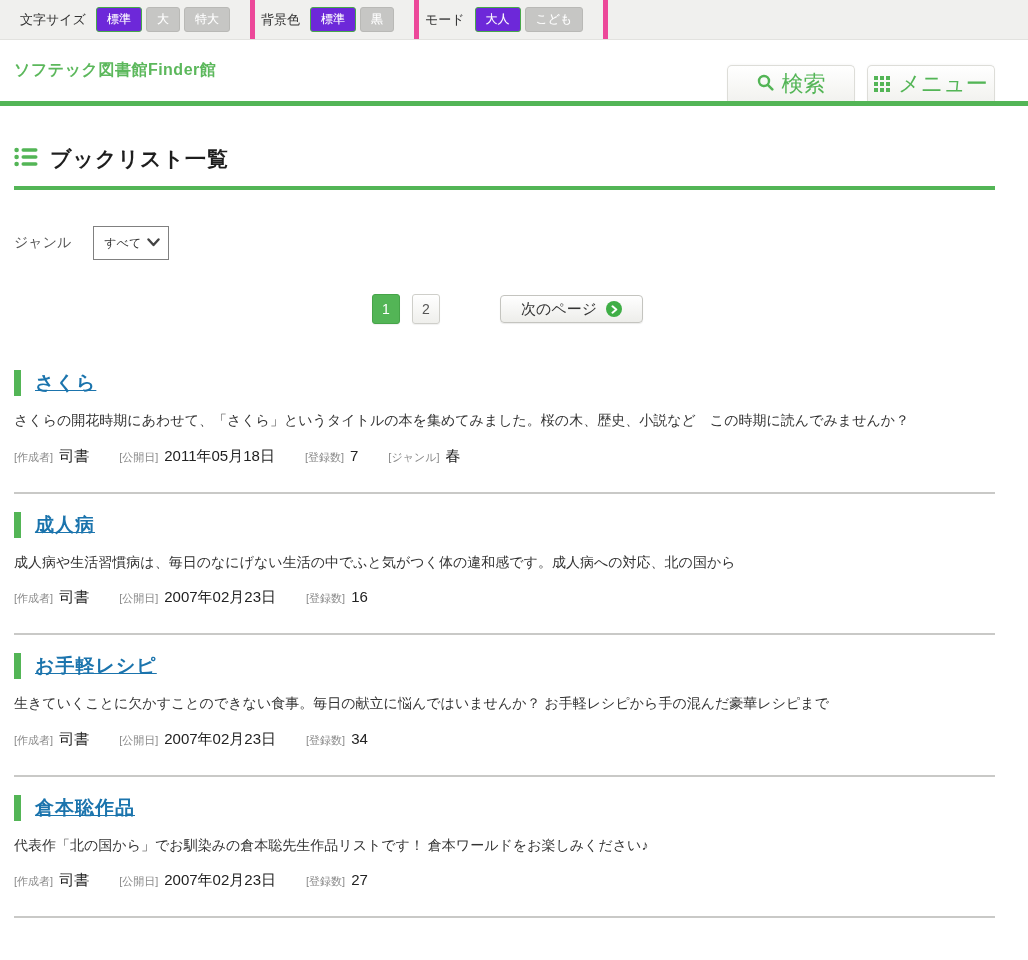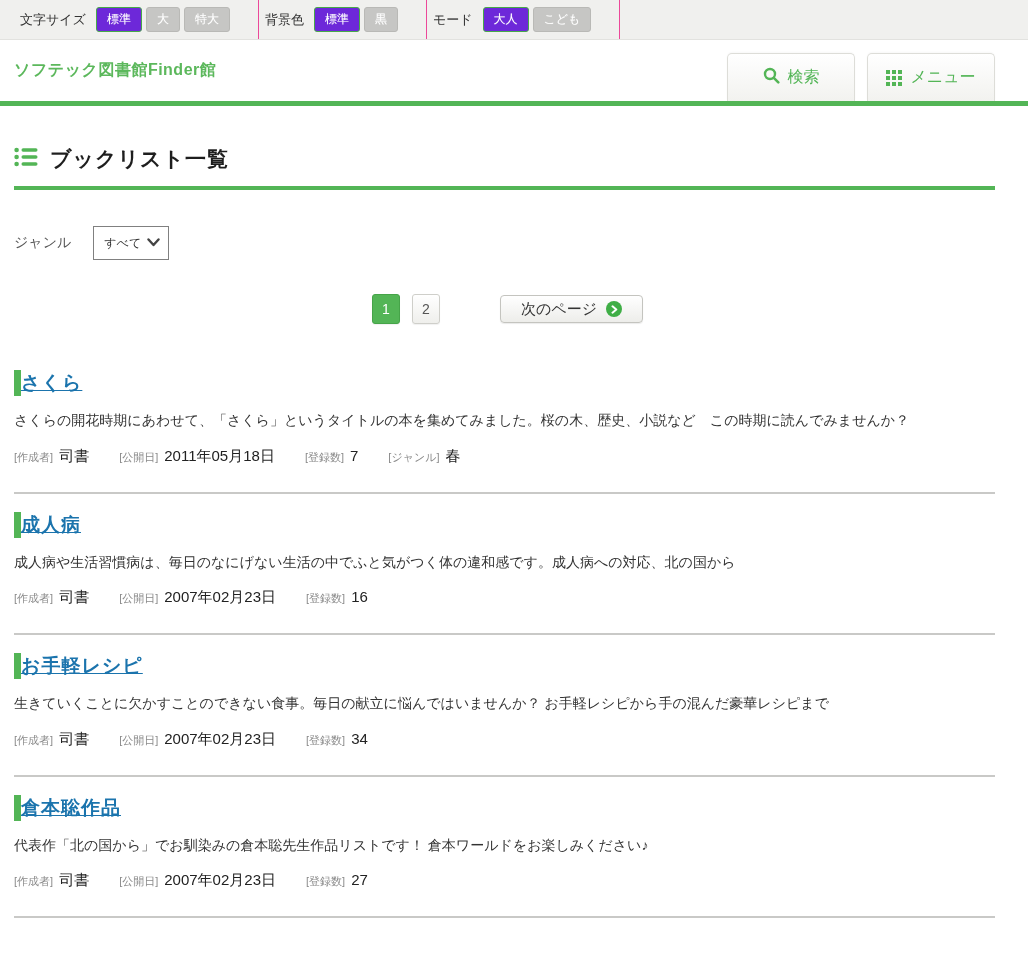--- a/index.html
+++ b/index.html
@@ -2,39 +2,39 @@
 <html><head>
 <meta charset="utf-8">
 <style>
   * { margin:0; padding:0; box-sizing:border-box; }
   html,body { width:1028px; height:960px; background:#fff; overflow:hidden;
     font-family:"Liberation Sans","DejaVu Sans",sans-serif; color:#222; }
 
   
   .topbar { height:40px; background:#f0f0ee; border-bottom:1px solid #e2e2df;
     display:flex; align-items:stretch; padding-left:14px; }
-  .tb-group { display:flex; align-items:center; padding:0 24px 0 6px;
-    border-right:1px solid #ec4899; }
+  .tb-group { display:flex; align-items:center; padding:0 16px 0 6px;
+    border-right:5px solid #ec4899; }
   .tb-label { font-size:13px; color:#333; margin-right:10px; }
   .tb-btn { display:inline-block; font-size:12px; color:#fff; padding:4px 10px;
     border-radius:3px; margin-right:4px; cursor:pointer; line-height:1.2;
     background:#c6c6c4; border:1px solid #b9b9b6; text-shadow:0 0 1px rgba(255,255,255,.4); }
   .tb-btn.active { background:#6d28d9; border-color:#47a84a; }
 
   
   .header { height:66px; position:relative; border-bottom:5px solid #53b556;
     display:flex; align-items:flex-end; justify-content:space-between;
     padding:0 33px 0 14px; background:#fff; }
   .site-title { font-size:16px; font-weight:bold; color:#5cb85c;
     align-self:center; letter-spacing:.5px; }
   .hdr-buttons { display:flex; gap:12px; }
-  .hdr-btn { width:128px; height:48px; display:flex; align-items:center; justify-content:center;
+  .hdr-btn { width:128px; height:36px; display:flex; align-items:center; justify-content:center;
     gap:8px; background:linear-gradient(#ffffff,#f2f2ef); border:1px solid #ddddd8;
     border-bottom:none; border-radius:5px 5px 0 0; cursor:pointer;
-    font-size:16px; color:#53b556; box-shadow:0 -1px 2px rgba(0,0,0,.03);margin-top:16px; }
+    font-size:22px; color:#53b556; box-shadow:0 -1px 2px rgba(0,0,0,.03);margin-top:16px; }
   .grid-icon { display:grid; grid-template-columns:repeat(3,4px); grid-template-rows:repeat(3,4px);
     gap:2px; }
   .grid-icon span { background:#53b556; display:block; }
 
   
   .main { padding:0 33px 0 14px; }
 
   .page-title-row { margin-top:39px; padding-bottom:13px; border-bottom:4px solid #53b556;
     display:flex; align-items:center; gap:12px; }
   .page-title { font-size:21px; font-weight:bold; color:#1e1e1e; letter-spacing:1px; }
@@ -56,21 +56,21 @@
     gap:9px; font-size:15px; color:#333; border:1px solid #c4c4bf; border-radius:4px;
     background:linear-gradient(#ffffff,#ededea); cursor:pointer;
     box-shadow:0 1px 1px rgba(0,0,0,.08); }
   .circle-arrow { width:16px; height:16px; border-radius:50%; background:#3fae46;
     display:flex; align-items:center; justify-content:center; }
   .circle-arrow svg { display:block; }
 
   
   .booklist { margin-top:28px; }
   .bl-item { padding:18px 0 26px; border-bottom:2px solid #c9c9c7; }
-  .bl-title-row { display:flex; align-items:center; }
+  .bl-title-row { display:flex; align-items:center; gap:14px; }
   .bl-bar { width:7px; height:26px; background:#53b556; flex:0 0 auto; }
   .bl-link { font-size:19px; font-weight:bold; color:#1b74ad; text-decoration:underline;
     letter-spacing:1px; cursor:pointer; }
   .bl-desc { margin-top:15px; font-size:14px; color:#333; line-height:1.4; }
   .bl-meta { margin-top:16px; display:flex; align-items:baseline; }
   .meta-pair { display:flex; align-items:baseline; gap:6px; margin-right:30px; }
   .meta-label { font-size:11px; color:#8a8a8a; }
   .meta-value { font-size:15px; color:#222; }
 </style>
 </head>

